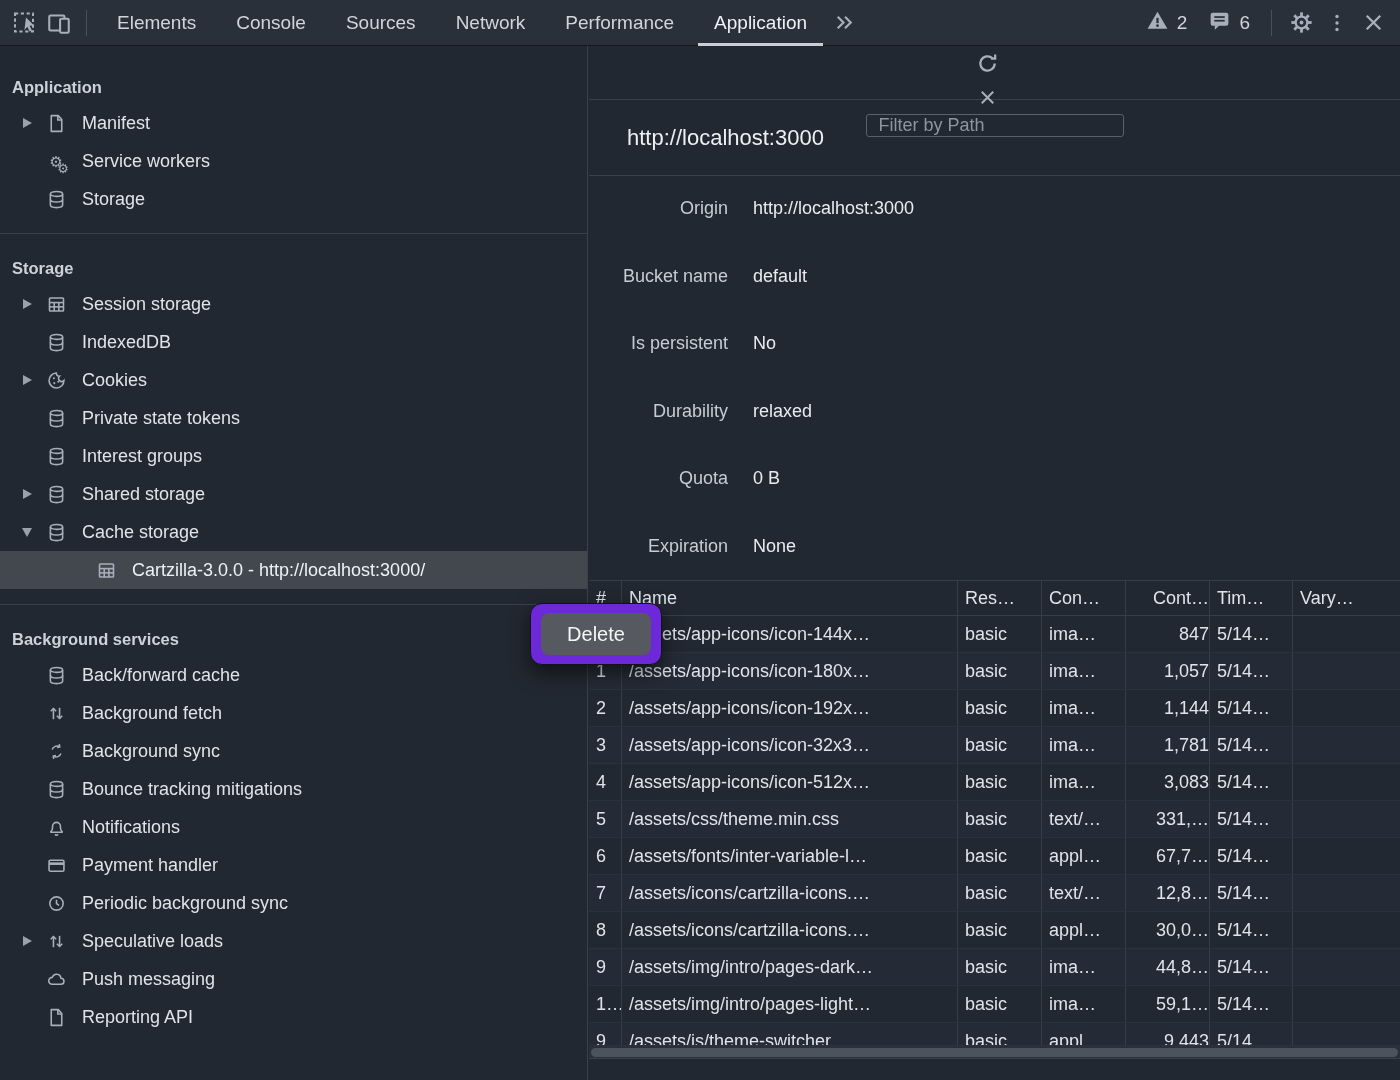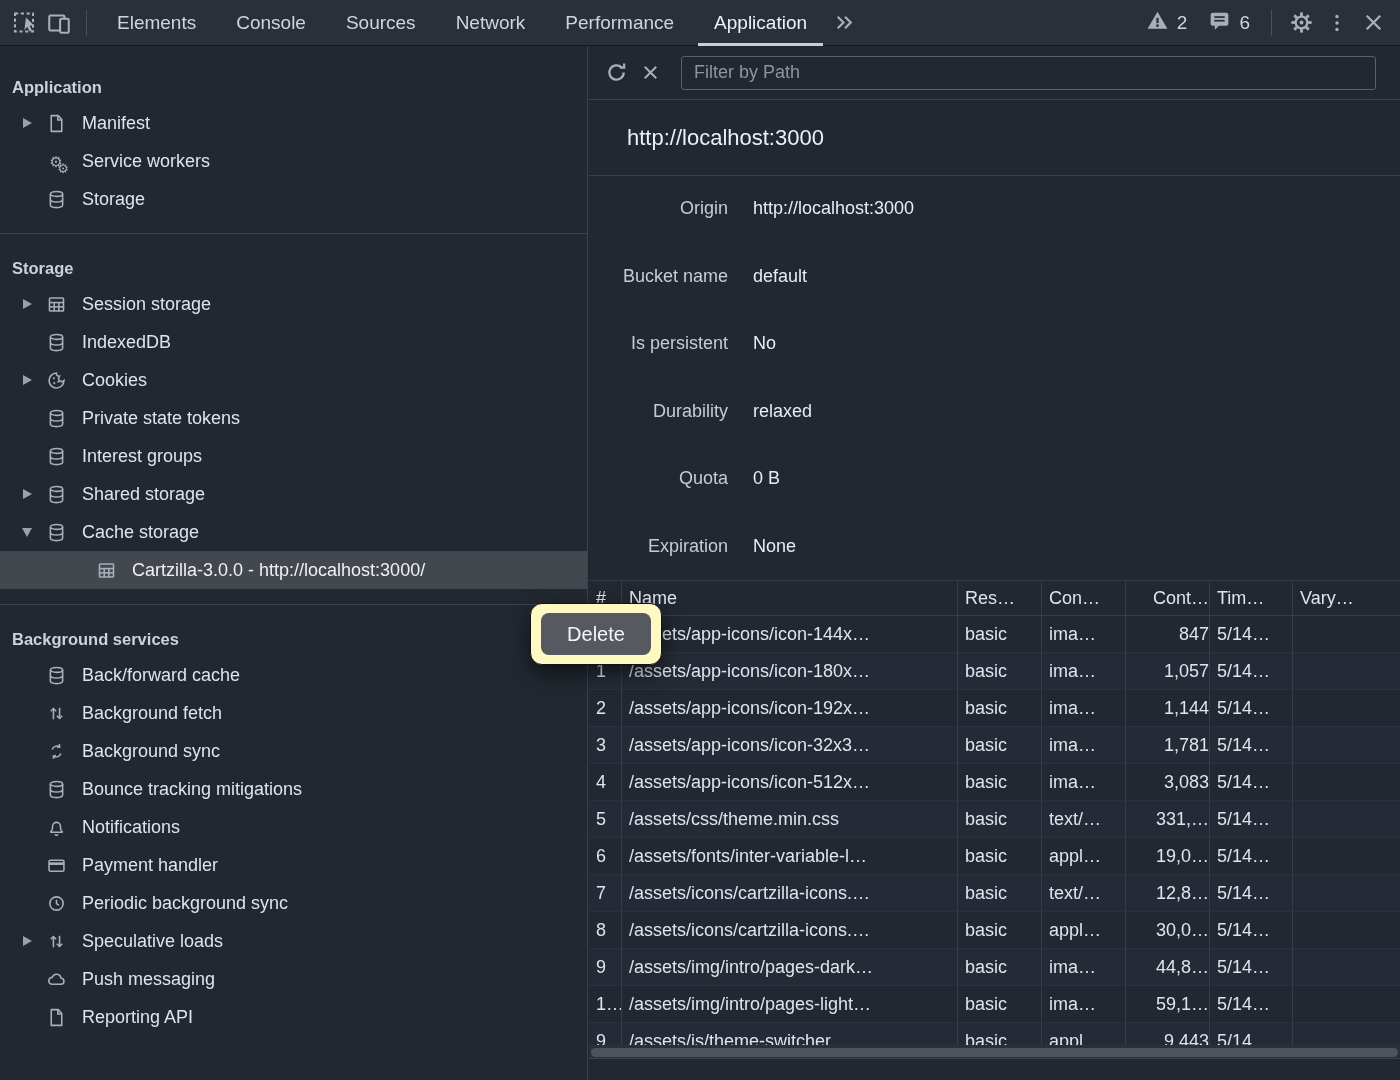--- a/index.html
+++ b/index.html
@@ -36,21 +36,21 @@
   .exp{width:22px;display:flex;justify-content:center;align-items:center;flex:none;}
   .exp.right::before{content:"";border-left:9px solid #99a1ab;border-top:5.5px solid transparent;border-bottom:5.5px solid transparent;}
   .exp.down::before{content:"";border-top:9px solid #99a1ab;border-left:5.5px solid transparent;border-right:5.5px solid transparent;}
   .tree-icon{width:24px;height:24px;margin:0 14px 0 6px;flex:none;display:flex;align-items:center;justify-content:center;position:relative;}
   .gg{font-size:15px;color:var(--icon);line-height:1;}
   .gg.g2{position:absolute;font-size:13px;right:-1px;bottom:-2px;}
 
   
   .panel{position:absolute;top:46px;left:589px;right:0;bottom:0;}
   .panel-toolbar{position:absolute;top:0;left:0;right:0;height:54px;border-bottom:1px solid var(--border);
-                 display:flex;align-items:center;padding:0 24px 0 10px;box-sizing:border-box;}
+                 display:flex;align-items:center;padding:0 24px 0 10px;box-sizing:border-box;flex-direction:column;}
   .filter-input{flex:1;height:32px;margin-left:14px;background:transparent;border:1px solid #5a616b;
                 border-radius:3px;color:#e8ecf1;font-size:18px;padding:0 12px;font-family:inherit;outline:none;}
   .filter-input::placeholder{color:#8d95a0;}
   .origin-head{position:absolute;top:54px;left:0;right:0;height:75px;border-bottom:1px solid var(--border);
                display:flex;align-items:center;padding-left:38px;font-size:22px;color:#ecf0f4;}
   .details{position:absolute;top:129px;left:0;right:0;height:405px;display:grid;grid-auto-rows:1fr;}
   .d-row{display:flex;align-items:center;}
   .d-label{width:139px;text-align:right;color:#c6ccd4;font-size:18px;flex:none;}
   .d-value{margin-left:25px;color:#e8ecf1;font-size:18px;}
 
@@ -64,21 +64,21 @@
   .c-size{justify-content:flex-end;padding-right:0;}
   .grid-body{height:429px;overflow:hidden;}
   .body-row{height:37px;border-bottom:1px solid var(--rowline);box-sizing:border-box;}
   .body-row:nth-child(even){background:var(--stripe);}
 
   .hscroll{position:absolute;top:999px;left:0;right:0;height:13px;background:#2a303a;border-top:1px solid var(--rowline);}
   .hthumb{position:absolute;top:2px;left:2px;right:2px;height:9px;border-radius:4.5px;background:#4c535d;}
   .bottom-strip{position:absolute;top:1012px;left:0;right:0;bottom:0;border-top:1px solid var(--border);background:var(--bg);}
 
   
-  .ctx{position:absolute;left:530px;top:603px;width:130px;height:60px;background:#fef9c3;
+  .ctx{position:absolute;left:530px;top:603px;width:130px;height:60px;background:#6d28d9;
        border:1px solid #111315;border-radius:12px;box-shadow:0 8px 20px rgba(0,0,0,.55);
        display:flex;align-items:center;justify-content:center;z-index:50;}
   .ctx-item{width:110px;height:42px;background:#56595f;border-radius:8px;color:#f5f6f8;font-size:20px;
             display:flex;align-items:center;justify-content:center;}
 </style>
 </head>
 <body>
 
 <div class="topbar">
   <div class="icon-btn">
@@ -509,21 +509,21 @@
           <div class="cell c-con">text/…</div>
           <div class="cell c-size">331,…</div>
           <div class="cell c-time">5/14…</div>
           <div class="cell c-vary"></div>
         </div>
         <div class="grid-row body-row">
           <div class="cell c-num">6</div>
           <div class="cell c-name">/assets/fonts/inter-variable-l…</div>
           <div class="cell c-res">basic</div>
           <div class="cell c-con">appl…</div>
-          <div class="cell c-size">19,0…</div>
+          <div class="cell c-size">67,7…</div>
           <div class="cell c-time">5/14…</div>
           <div class="cell c-vary"></div>
         </div>
         <div class="grid-row body-row">
           <div class="cell c-num">7</div>
           <div class="cell c-name">/assets/icons/cartzilla-icons.…</div>
           <div class="cell c-res">basic</div>
           <div class="cell c-con">text/…</div>
           <div class="cell c-size">12,8…</div>
           <div class="cell c-time">5/14…</div>

